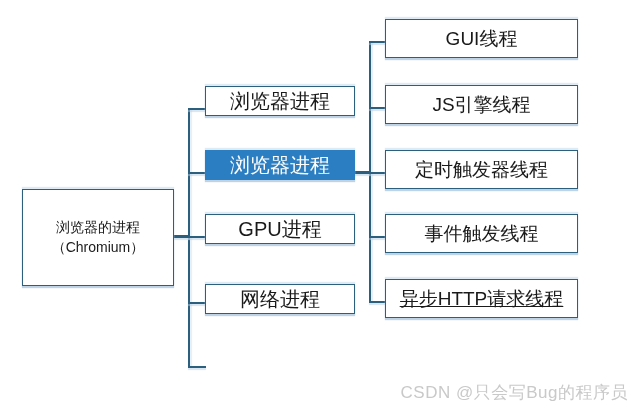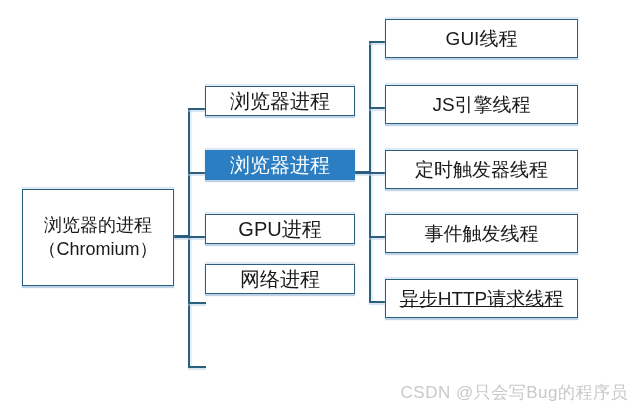--- a/index.html
+++ b/index.html
@@ -22,21 +22,21 @@
     border: 1.5px solid var(--border, #2c5f7e);
     display: flex;
     align-items: center;
     justify-content: center;
     text-align: center;
     color: var(--text, #1a1a1a);
     box-shadow: 0 2px 1px rgba(168,196,221,0.75), 0 -2px 1px rgba(190,214,234,0.5);
   }
   .root {
     left: 22px; top: 189px; width: 152px; height: 97px;
-    font-size: 18px;
+    font-size: 14px;
     flex-direction: column;
     gap: 4px;
     line-height: 1.1;
   }
   .mid   { left: 205px; width: 150px; height: 30px; font-size: 20px; text-align: right; }
   .right { left: 385px; width: 193px; height: 39px; font-size: 19px; }
   .highlight {
     background: var(--highlight-fill, #2b7ec1);
     border-color: var(--highlight-fill, #2b7ec1);
     color: var(--highlight-text, #ffffff);
@@ -78,21 +78,21 @@
   <div class="line hline" style="left:369px; top:301px; width:17px;"></div>
 
   <div class="box root">
     <div>浏览器的进程</div>
     <div>（Chromium）</div>
   </div>
 
   <div class="box mid" style="top:86px;">浏览器进程</div>
   <div class="box mid highlight" style="top:150px;">浏览器进程</div>
   <div class="box mid" style="top:214px;">GPU进程</div>
-  <div class="box mid" style="top:264px;">网络进程</div>
+  <div class="box mid" style="top:284px;">网络进程</div>
 
   <div class="box right" style="top:19px;">GUI线程</div>
   <div class="box right" style="top:85px;text-align:right;">JS引擎线程</div>
   <div class="box right" style="top:214px;">事件触发线程</div>
   <div class="box right" style="top:150px;">定时触发器线程</div>
   <div class="box right" style="top:279px;text-decoration:underline;">异步HTTP请求线程</div>
 
   <div class="watermark">CSDN @只会写Bug的程序员</div>
 
 </div>

